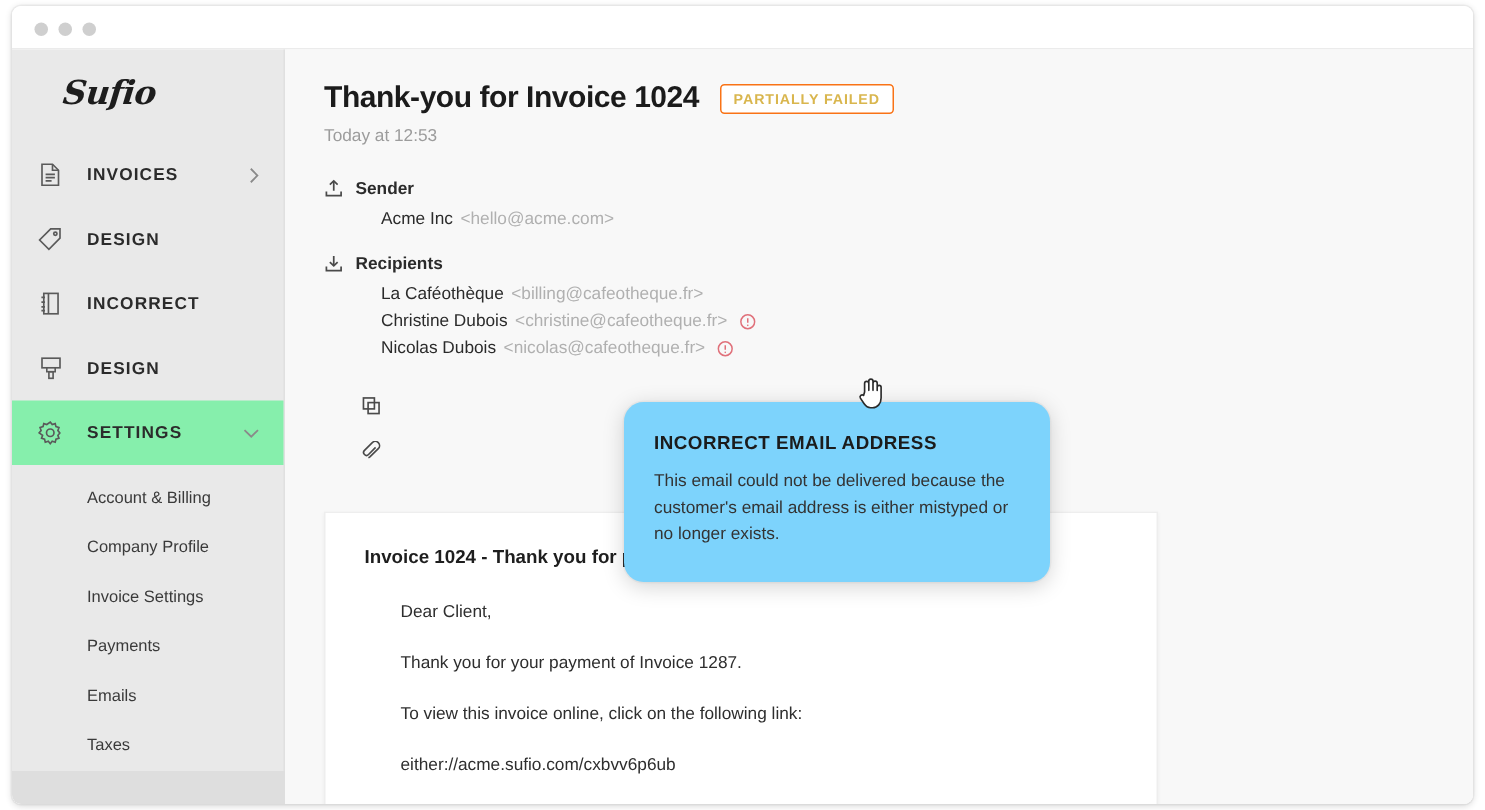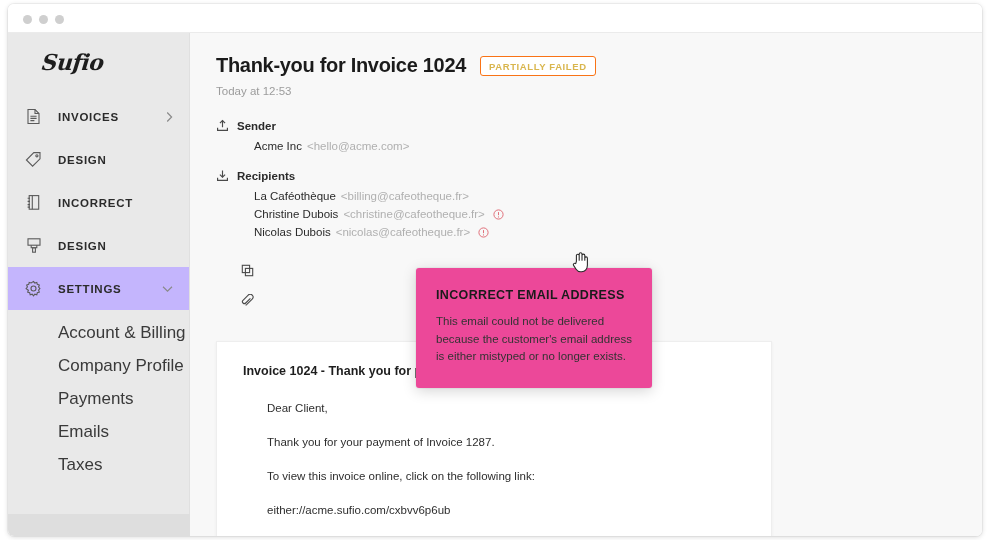--- a/index.html
+++ b/index.html
@@ -91,21 +91,21 @@
   .nav { position: absolute; left: 0; top: 62px; width: 100%; }
 
   .nav-item {
     position: relative;
     display: flex;
     align-items: center;
     height: 43px;
     padding-left: 17px;
     cursor: pointer;
   }
-  .nav-item.active { background: #c4b5fd; }
+  .nav-item.active { background: #86efac; }
 
   .nav-icon {
     width: 17px;
     height: 17px;
     flex: 0 0 17px;
     display: flex;
     align-items: center;
     justify-content: center;
     color: #5a5a5a;
   }
@@ -126,21 +126,21 @@
     color: #8a8a8a;
     display: flex;
   }
 
   .subnav { margin-top: 6px; }
   .subnav-item {
     display: block;
     padding: 0 0 0 50px;
     height: 33px;
     line-height: 33px;
-    font-size: 17px;
+    font-size: 11px;
     color: #3a3a3a;
     cursor: pointer;
   }
 
   
   .main {
     position: absolute;
     left: 183px;
     top: 0;
     right: 0;
@@ -228,23 +228,23 @@
     height: 30px;
     display: flex;
     align-items: center;
   }
 
   
   .tooltip {
     position: absolute;
     left: 225px;
     top: 235px;
-    width: 236px;
-    background: #ec4899;
-    border-radius: 3px;
+    width: 284px;
+    background: #7dd3fc;
+    border-radius: 13px;
     box-shadow: 0 3px 14px rgba(0,0,0,0.17), 0 0 0 1px rgba(0,0,0,0.03);
     padding: 20px 20px 22px 20px;
     z-index: 40;
   }
   .tooltip-title {
     font-size: 12.5px;
     font-weight: 600;
     letter-spacing: 0.35px;
     color: #1b1b1b;
     margin-bottom: 11px;
@@ -370,20 +370,21 @@
           <span class="nav-chevron">
             <svg width="11" height="7" viewBox="0 0 11 7" fill="none" stroke="currentColor" stroke-width="1.2">
                 <path d="M1 1.2l4.5 4.4L10 1.2"></path>
               </svg>
           </span>
         </div>
 
         <div class="subnav">
           <a class="subnav-item">Account &amp; Billing</a>
           <a class="subnav-item">Company Profile</a>
+          <a class="subnav-item">Invoice Settings</a>
           <a class="subnav-item">Payments</a>
           <a class="subnav-item">Emails</a>
           <a class="subnav-item">Taxes</a>
         </div>
       </div>
     </nav>
     <div class="sidebar-footer"></div>
 
     <main class="main">
 

